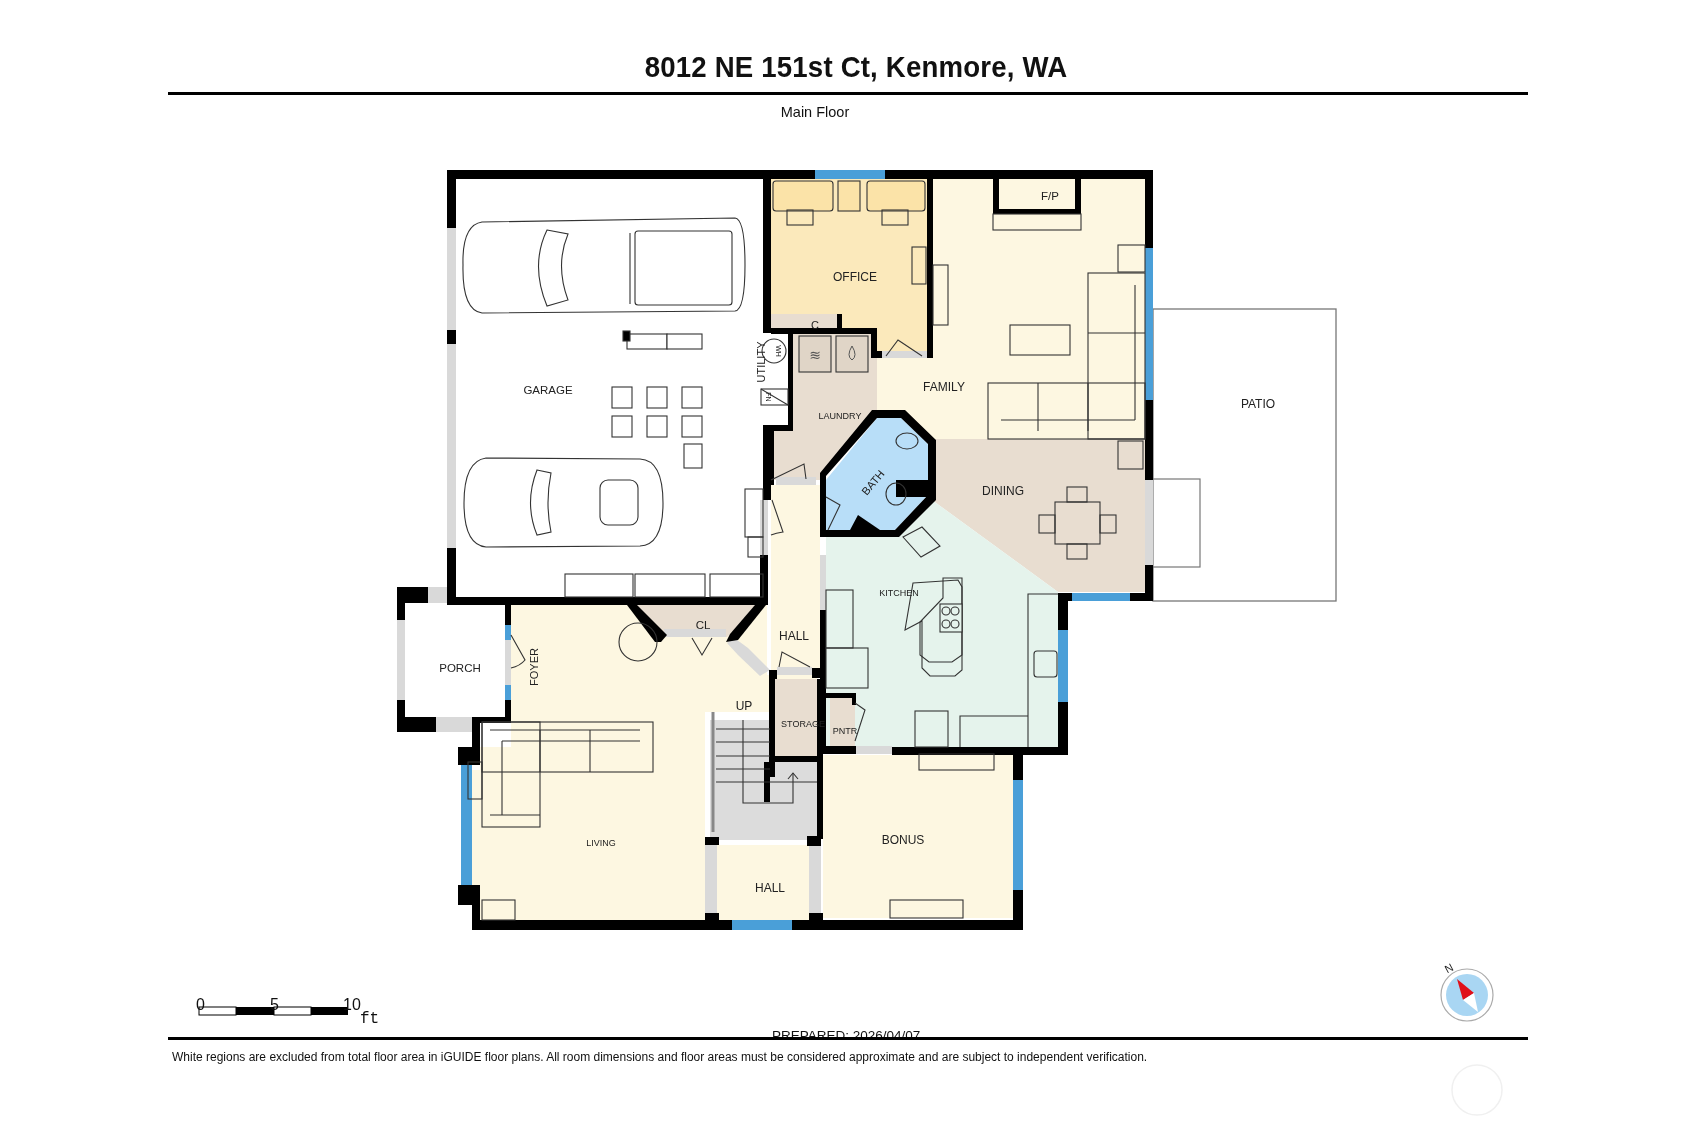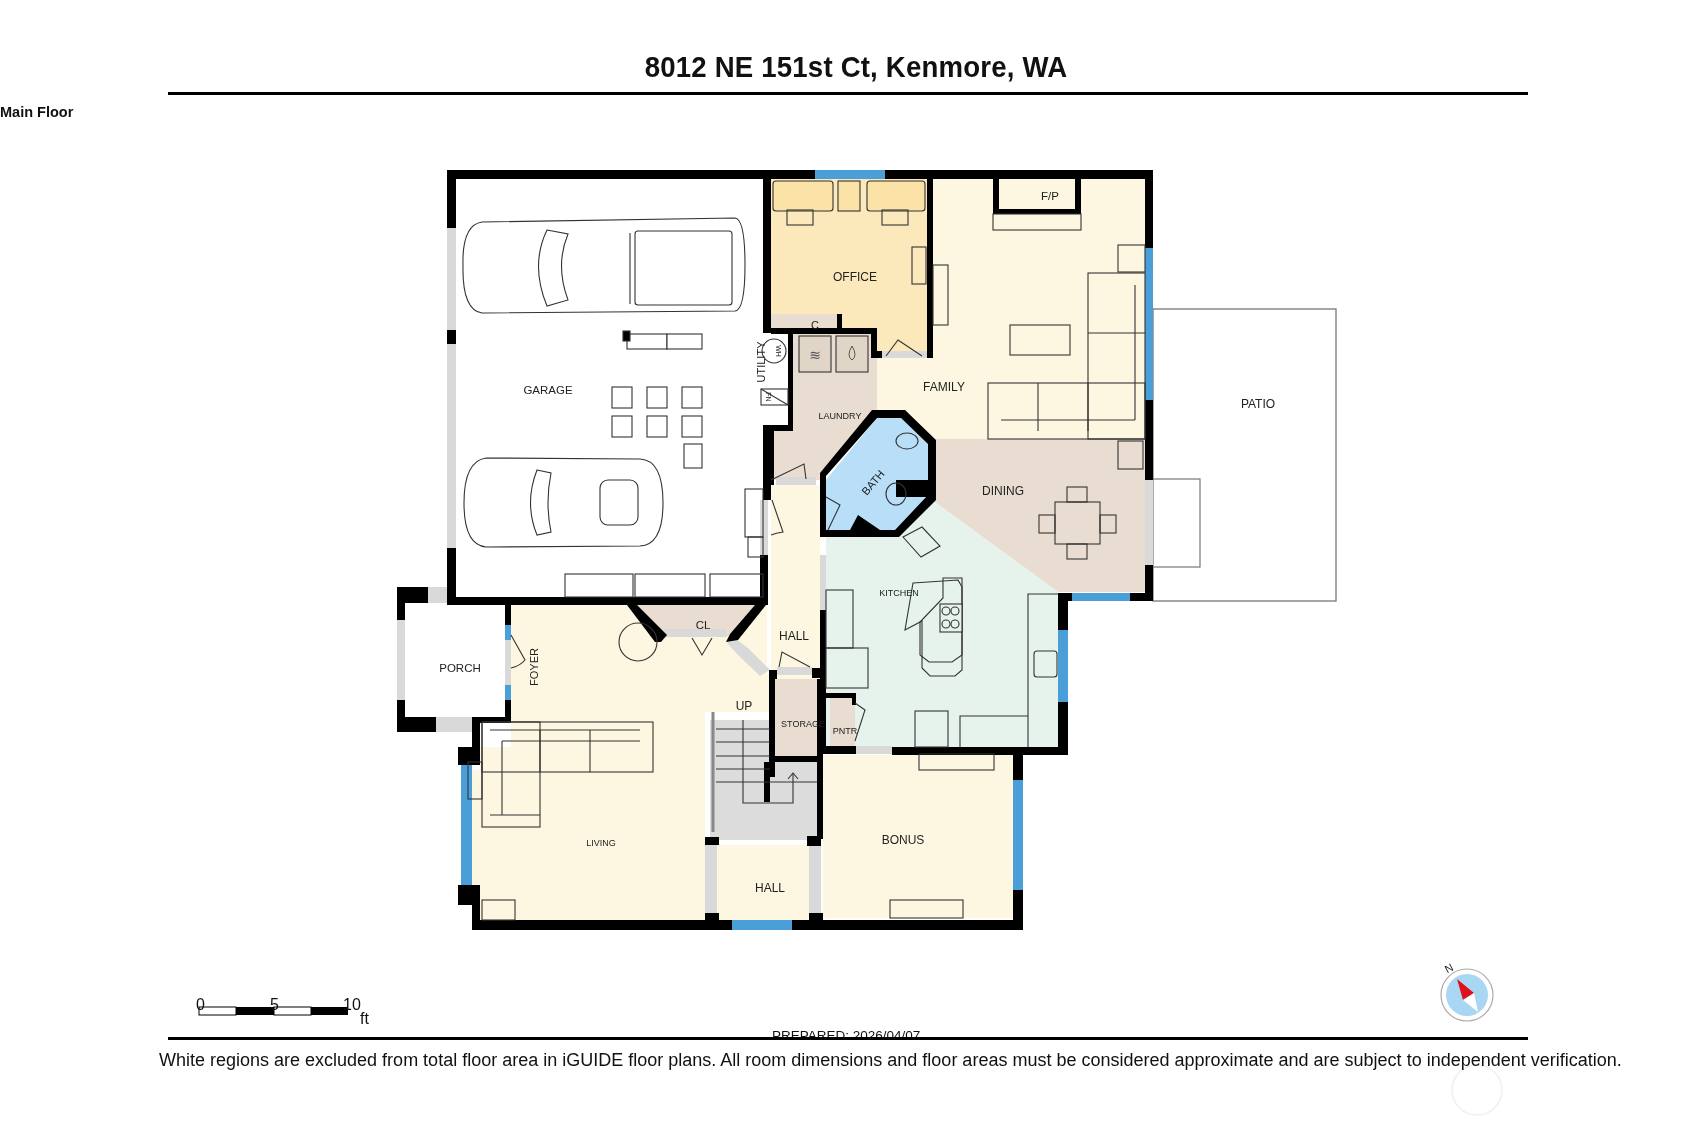--- a/index.html
+++ b/index.html
@@ -1,24 +1,24 @@
 <!DOCTYPE html>
 <html><head>
 <meta charset="utf-8">
 <style>
   html, body { margin: 0; padding: 0; background: #ffffff; }
   body { width: 1696px; height: 1130px; position: relative; overflow: hidden; font-family: "Liberation Sans", sans-serif; color: #111; }
   .abs { position: absolute; }
   .title { left: 0; width: 1712px; top: 50px; text-align: center; font-weight: bold; font-size: 30px; letter-spacing: 0.2px; transform: scaleX(0.92); transform-origin: 856px 0; }
   .hr { background: #000; height: 3px; }
-  .subtitle { left: 0; width: 1630px; top: 104px; text-align: left; font-weight: bold; font-size: 14.5px; }
+  .subtitle { left: 0; width: 1630px; top: 104px; text-align: center; font-weight: normal; font-size: 14.5px; }
   .prepared { left: 772px; top: 1000px; font-size: 13.5px; margin-top: 28px; }
-  .footer { left: 159px; top: 1050px; font-size: 18px; }
+  .footer { left: 172px; top: 1050px; font-size: 12px; }
   .scale-lbl { font-size: 16px; top: 996px; }
-  .ft { font-size: 16px; left: 360px; top: 1010px; }
+  .ft { font-size: 16px; left: 360px; top: 1010px; font-family: Liberation Mono, monospace; }
   svg.plan { position: absolute; left: 0; top: 0; }
   .rlabel { font-family: "Liberation Sans", sans-serif; fill: #222; }
 </style>
 </head>
 <body>
 
 <div class="abs title">8012 NE 151st Ct, Kenmore, WA</div>
 <div class="abs hr" style="left:168px; top:92px; width:1360px;"></div>
 <div class="abs subtitle">Main Floor</div>
 

